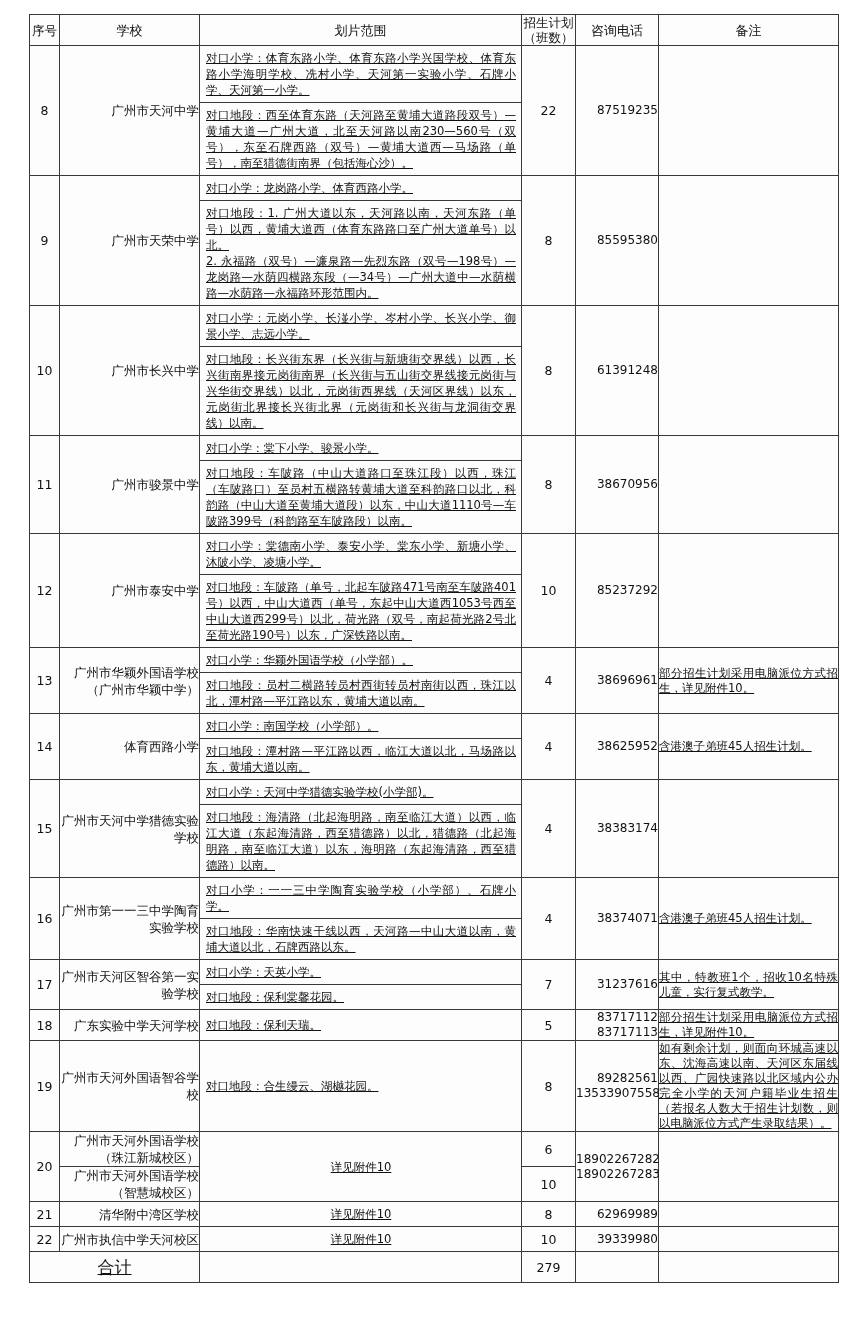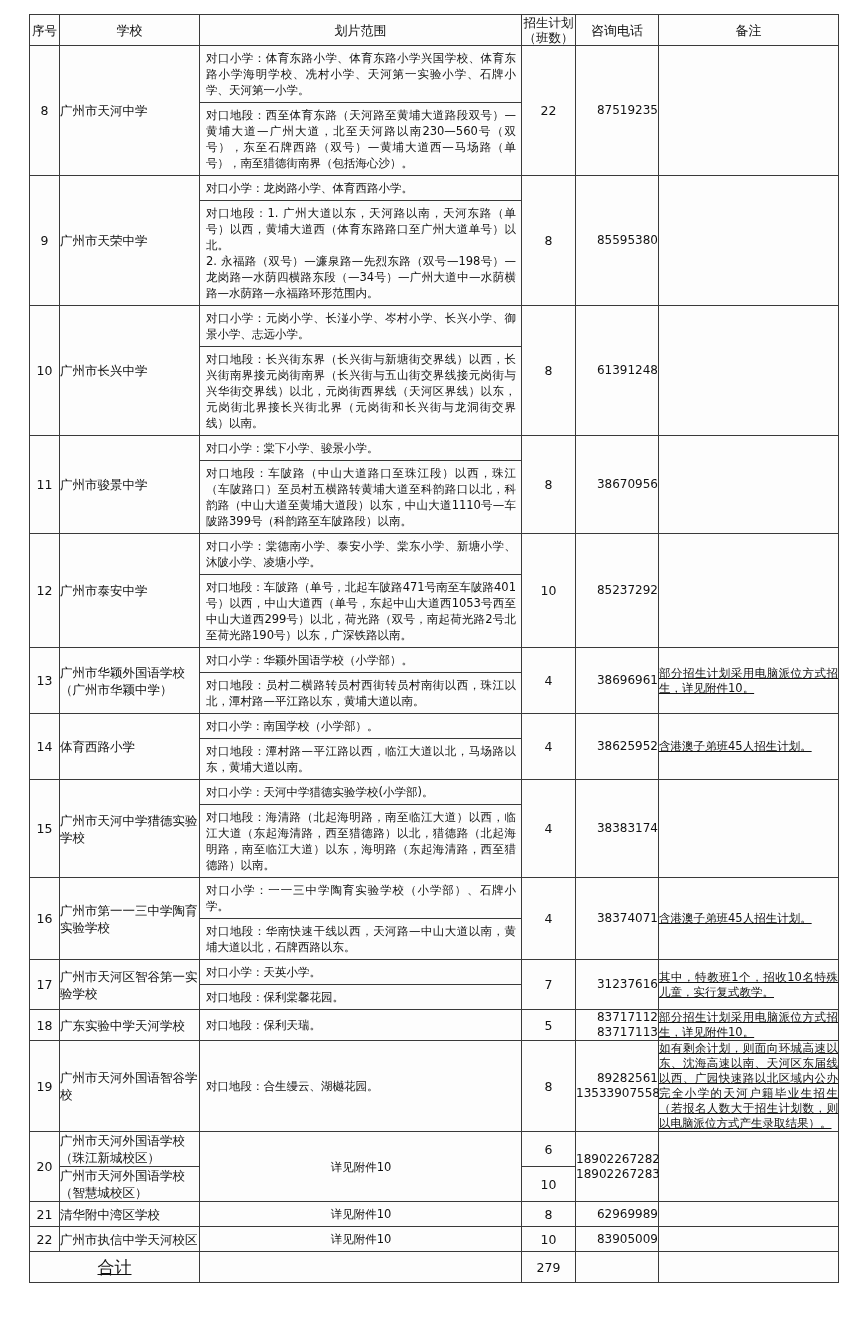--- a/index.html
+++ b/index.html
@@ -56,21 +56,21 @@
     font-size: 12.5px;
     line-height: 15px;
     margin-top: 7px;
   }
 
   td.seq {
     text-align: center;
     font-size: 12.5px;
   }
   td.school {
-    text-align: left;
+    text-align: right;
     font-size: 12.5px;
     line-height: 17px;
     padding: 3px 4px;
   }
   td.plan {
     text-align: center;
     font-size: 12.5px;
   }
   td.phone {
     text-align: right;
@@ -90,20 +90,21 @@
 
   
   td.scope {
     padding: 0;
     vertical-align: top;
   }
   .scope-inner {
     display: flex;
     flex-direction: column;
     height: 100%;
+    text-decoration: underline;
   }
   .scope-block {
     font-size: 11.5px;
     line-height: 16px;
     padding: 4px 5px 4px 6px;
     text-align: justify;
     text-justify: inter-ideograph;
     flex: 1 1 auto;
     display: flex;
     align-items: center;
@@ -386,21 +387,21 @@
           <td class="seq mid">22</td>
           <td class="school mid">广州市执信中学天河校区</td>
           <td class="scope">
             <div class="scope-inner">
               <div class="scope-block center-h">
                 <span>详见附件10</span>
               </div>
             </div>
           </td>
           <td class="plan mid">10</td>
-          <td class="phone mid">83905009</td>
+          <td class="phone mid">39339980</td>
           <td class="remark empty"></td>
         </tr>
         <tr>
           <td class="total-label mid" colspan="2">合计</td>
           <td class="scope"></td>
           <td class="plan mid">279</td>
           <td class="phone mid"></td>
           <td class="remark empty"></td>
         </tr>
       </tbody>

